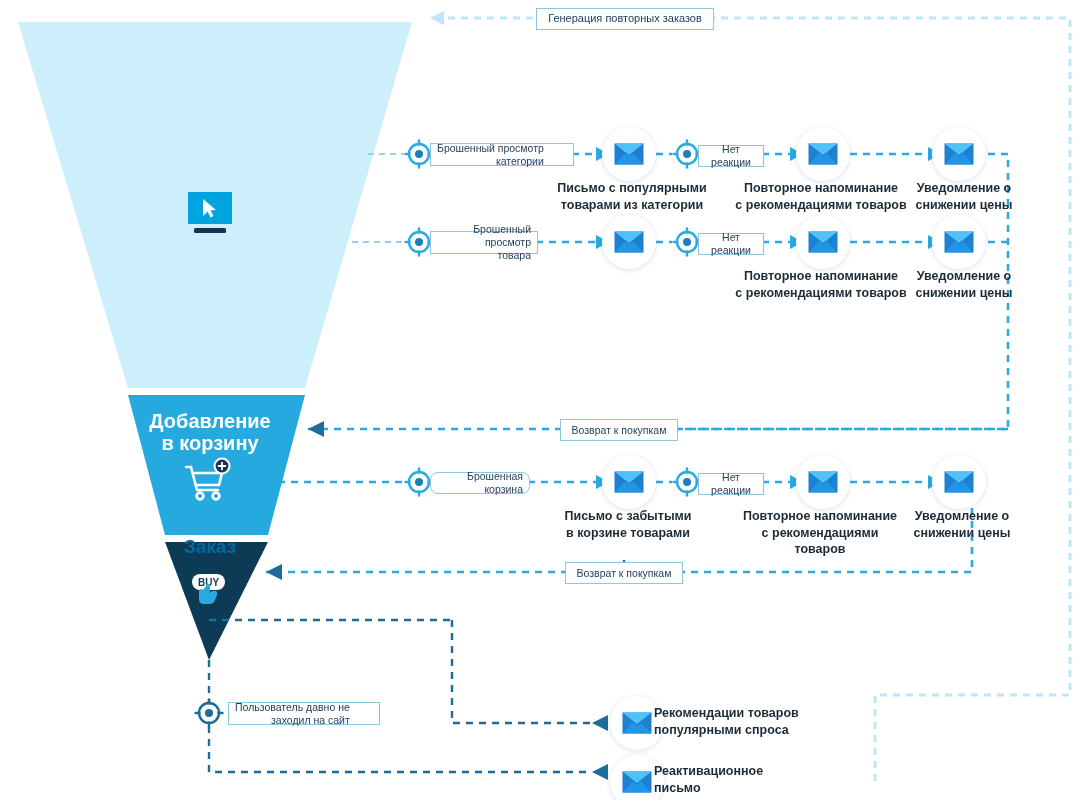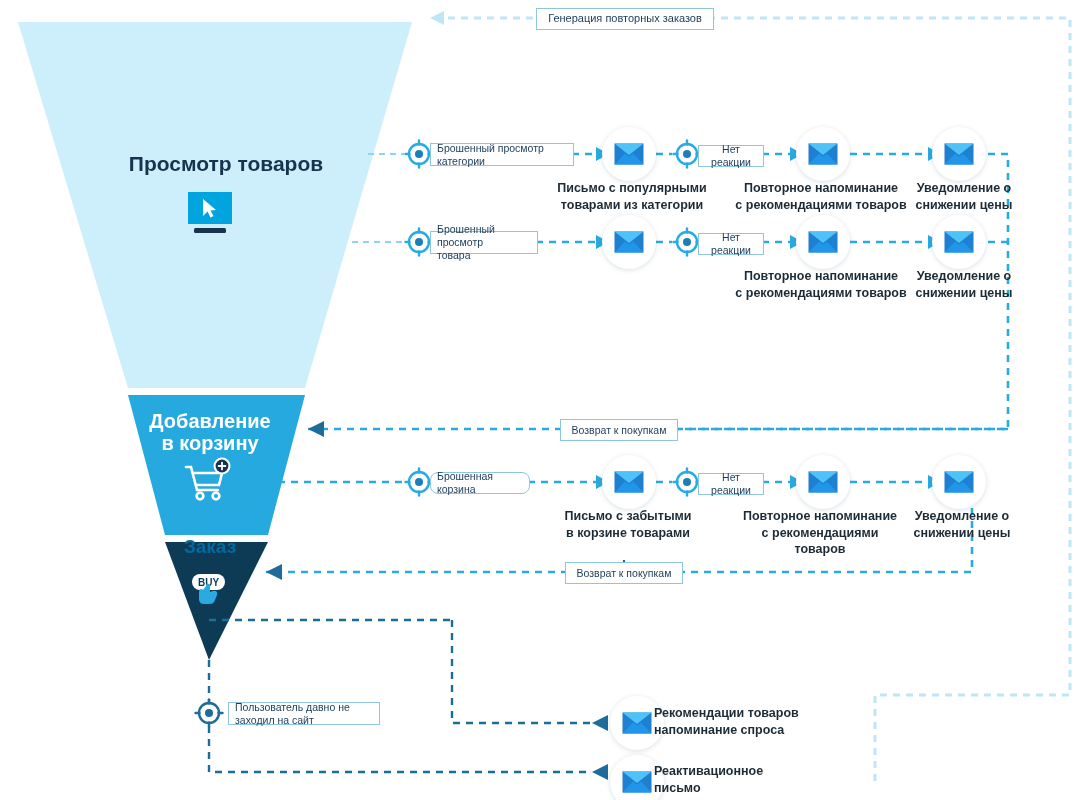--- a/index.html
+++ b/index.html
@@ -38,21 +38,21 @@
     border:1px solid #8ec6e0;
     color:#1b3b57;
     font-size:10.5px;
     font-weight:normal;
     line-height:1.22;
     box-sizing:border-box;
     display:flex;align-items:center;
     padding:10px 6px;
   }
   .tag.center{justify-content:center;text-align:center;}
-  .tag.left{justify-content:flex-start;text-align:left;}
+  .tag.left{justify-content:flex-start;text-align:right;}
 
   
   .caption{
     position:absolute;
     font-size:12.5px;
     font-weight:bold;
     color:#1d2b36;
     line-height:1.33;
     text-align:center;
     pointer-events:none;
@@ -190,21 +190,20 @@
       <path d="M218.6,466 h6.8 M222,462.6 v6.8" stroke="#ffffff" stroke-width="1.8" stroke-linecap="round"></path>
     </g>
 
     <g>
       <rect x="192" y="574" width="33" height="16" rx="8" fill="#ffffff"></rect>
       <text x="208.5" y="586" font-family="Liberation Sans, sans-serif" font-size="10" font-weight="bold" fill="#0d3b56" text-anchor="middle">BUY</text>
       <path d="M206,586 c0,-3 4,-3 4,0 l0,6 l3,-1 c3,-1 5,1 4,4 l-2,5 c-1,3 -3,4 -6,4 l-5,0 c-3,0 -5,-2 -5,-5 l0,-7 c0,-3 3,-4 4,-2 z" fill="#29abe2"></path>
     </g>
   </svg>
 
-  <div class="funnel-label" id="funnel-top-label">Просмотр товаров</div>
 
   <div class="funnel-label" id="funnel-cart-label">
     <div>Добавление</div>
     <div>в корзину</div>
   </div>
 
   <div class="funnel-label" id="funnel-order-label">Заказ</div>
 
   <div class="tag center" id="tag-loop-top" style="left:536px;top:8px;width:178px;height:22px;font-size:11px;">Генерация повторных заказов</div>
 
@@ -431,21 +430,21 @@
 
   <div class="env" style="left:610px;top:696px;">
     <svg viewBox="0 0 30 22">
       <rect x="0.5" y="0.5" width="29" height="21" fill="#1f7fd0"></rect>
       <path d="M0.5,0.5 L15,12 L29.5,0.5 z" fill="#4fc3f7"></path>
       <path d="M0.5,21.5 L11,10.5 L15,13.5 L19,10.5 L29.5,21.5 z" fill="#2196e8"></path>
     </svg>
   </div>
   <div class="caption left" style="left:654px;top:705px;width:200px;">
     <div>Рекомендации товаров</div>
-    <div>напоминание спроса</div>
+    <div>популярными спроса</div>
   </div>
 
   <div class="env" style="left:610px;top:755px;">
     <svg viewBox="0 0 30 22">
       <rect x="0.5" y="0.5" width="29" height="21" fill="#1f7fd0"></rect>
       <path d="M0.5,0.5 L15,12 L29.5,0.5 z" fill="#4fc3f7"></path>
       <path d="M0.5,21.5 L11,10.5 L15,13.5 L19,10.5 L29.5,21.5 z" fill="#2196e8"></path>
     </svg>
   </div>
   <div class="caption left" style="left:654px;top:763px;width:200px;">

